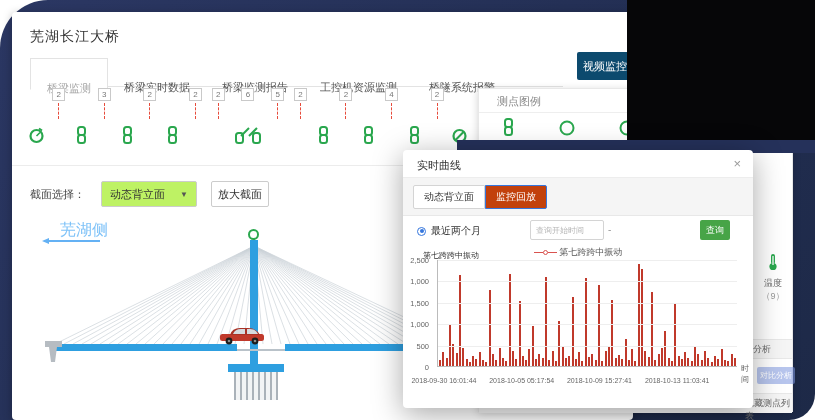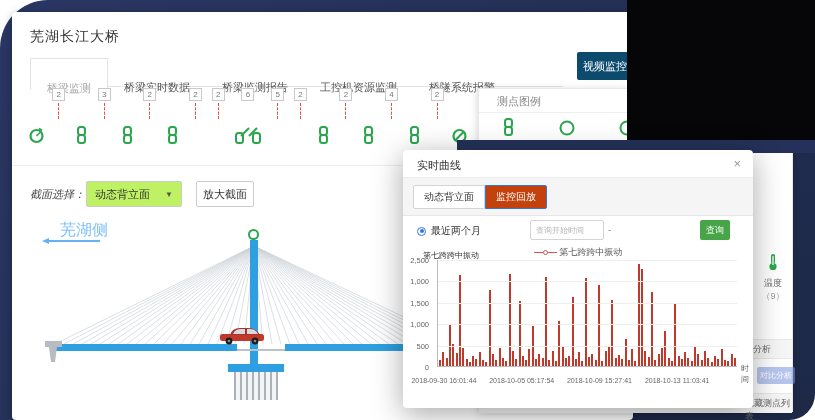--- a/index.html
+++ b/index.html
@@ -24,21 +24,21 @@
     display:flex; justify-content:space-between; }
   .s-col { width:16px; height:60px; display:flex; flex-direction:column; align-items:center; }
   .s-col.wide { width:30px; }
   .num-box { width:13px; height:13px; border:1px solid #c9c9c9; background:#fff; color:#777;
     font-size:8px; line-height:11px; text-align:center; }
   .dash-line { width:0; height:16px; border-left:1px dashed #e74c3c; margin-top:2px; }
   .icon-bottom { margin-top:auto; }
   .hdiv { position:absolute; left:0; right:0; top:153px; border-top:1px solid #ececec; }
   
   .controls { position:absolute; left:18px; top:168px; height:28px; display:flex; align-items:center; }
-  .ctl-label { font-size:11px; color:#444; margin-right:1px;font-style:italic; }
+  .ctl-label { font-size:11px; color:#444; margin-right:16px; }
   .ctl-select { width:96px; height:26px; border:1px solid #ccc; border-radius:2px; background:#bef264;
     font-size:11px; color:#333; display:flex; align-items:center; justify-content:space-between;
     padding:0 8px; cursor:pointer; }
   .caret { font-size:8px; color:#555; }
   .ctl-btn { width:58px; height:26px; margin-left:14px; border:1px solid #ccc; border-radius:2px;
     background:#fff; font-size:11px; color:#333; cursor:pointer; }
   
   .side-label { position:absolute; left:48px; top:208px; font-size:16px; color:#7ec2f8; }
   .side-arrow { position:absolute; left:30px; top:226px; width:58px; height:6px; }
   .side-arrow .line { position:absolute; left:5px; top:2px; right:0; height:2px; background:#64b1f4; }

